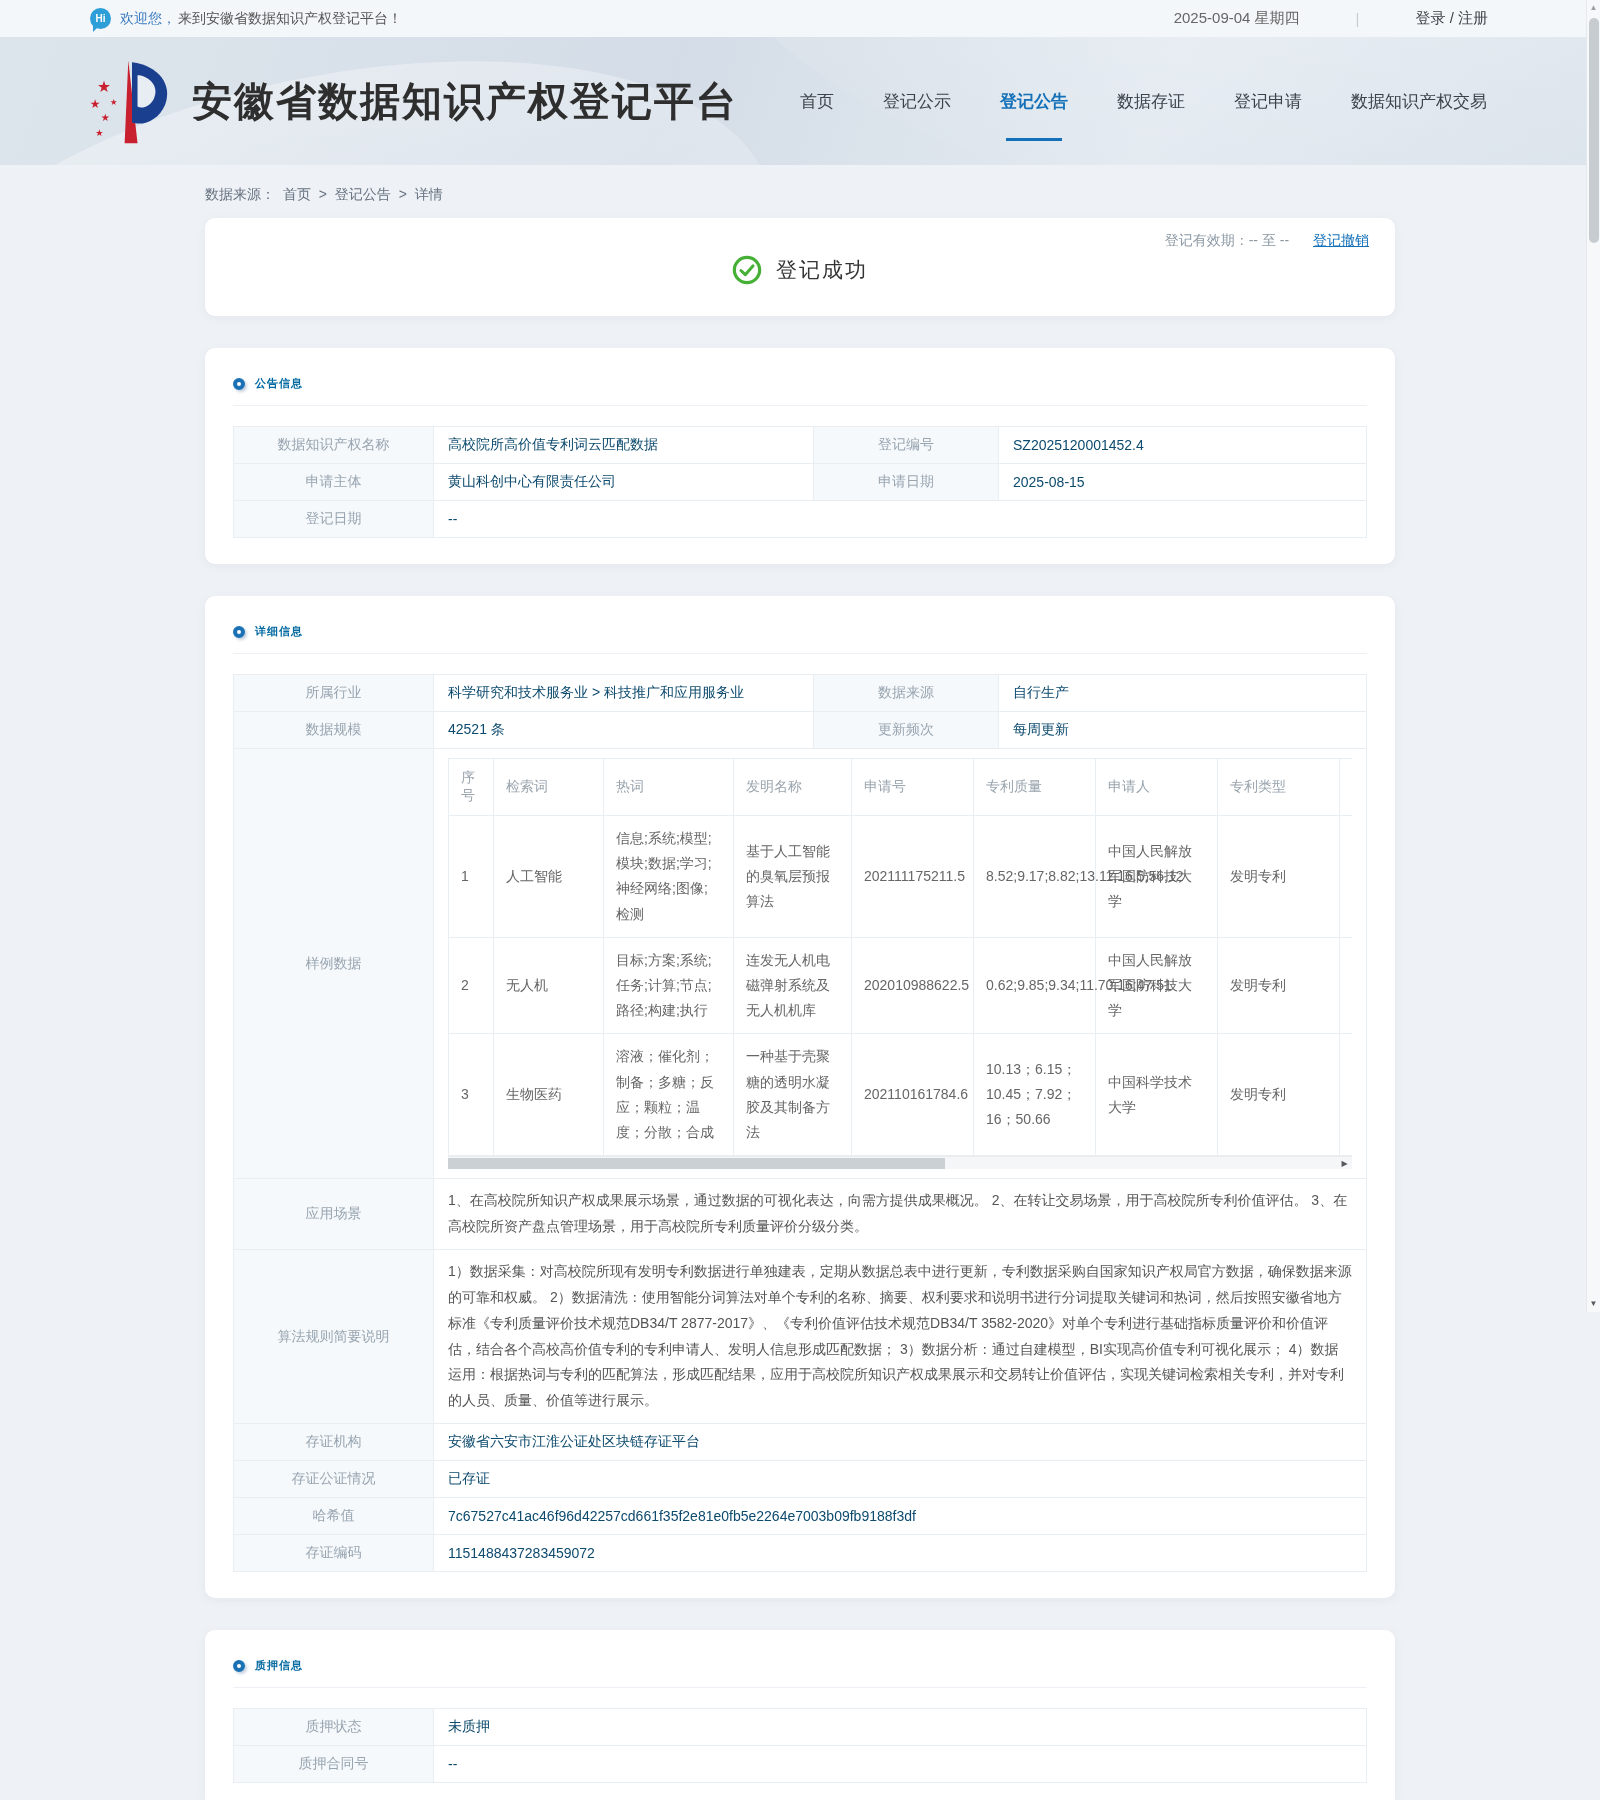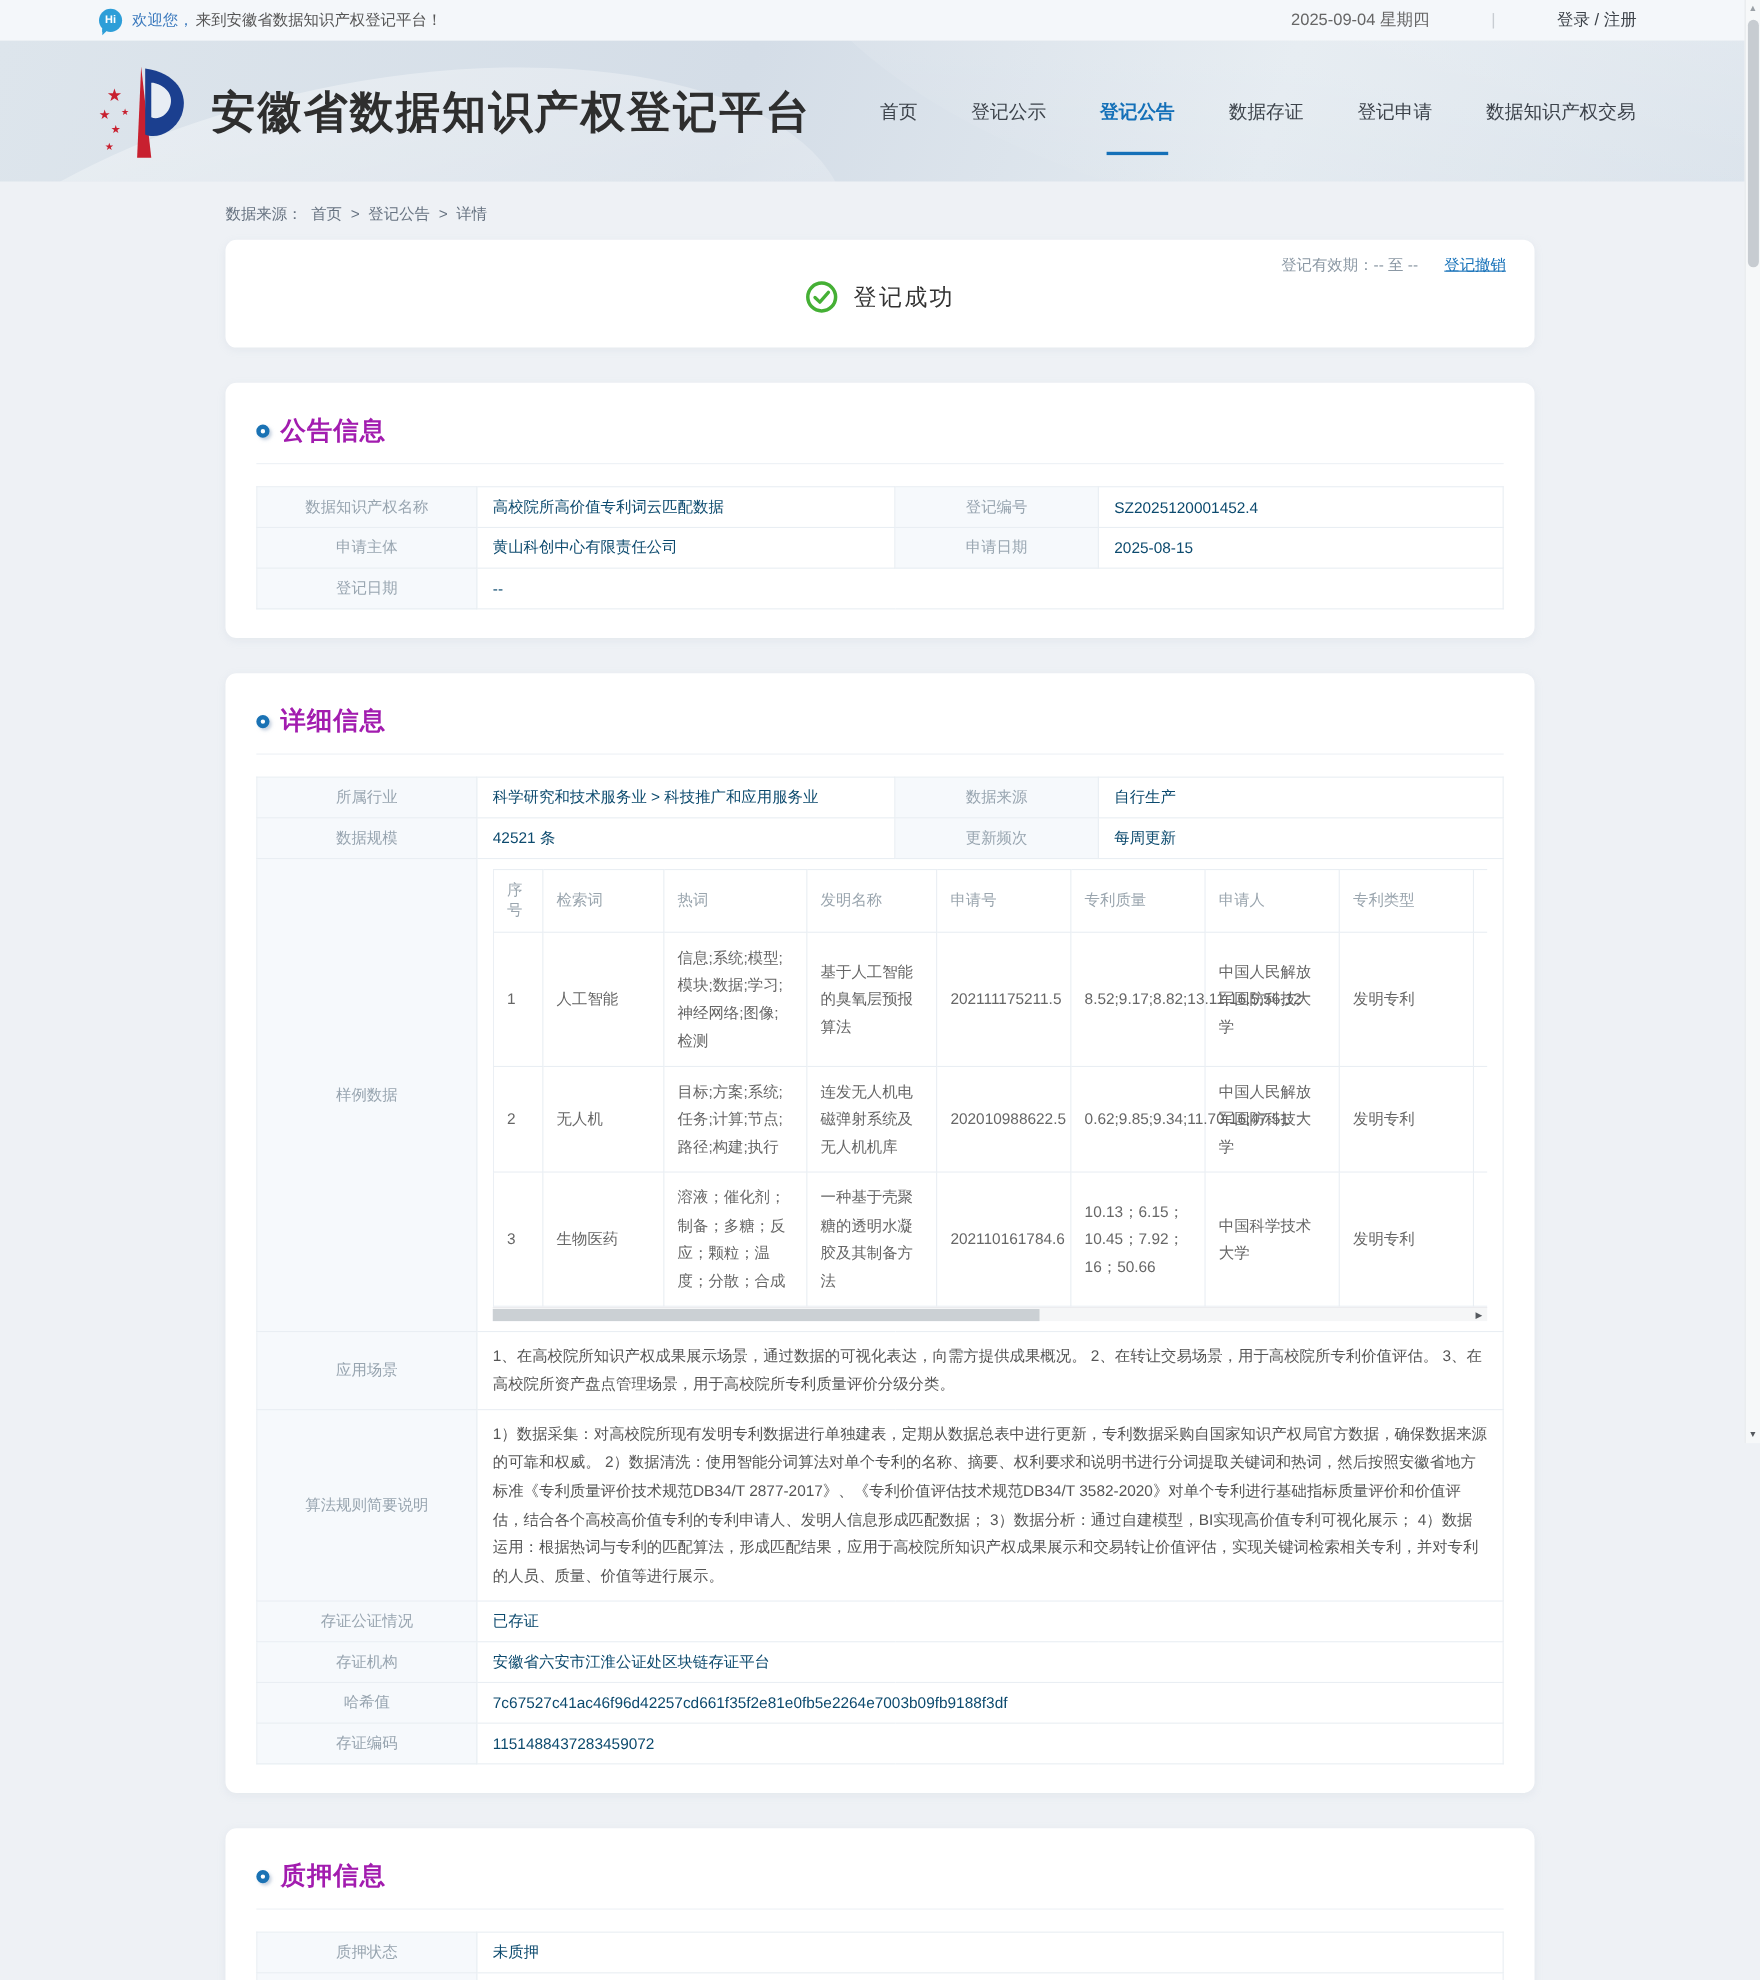--- a/index.html
+++ b/index.html
@@ -77,21 +77,21 @@
   .success-row { display:flex; align-items:center; justify-content:center; gap:14px; margin-top:0px; height:40px;}
   .success-text { font-size:21px; color:#333; letter-spacing:2px; }
   
   .section-card { margin-top:32px; padding:22px 28px 26px; }
   .section-head { display:flex; align-items:center; gap:10px; padding:6px 0 14px; border-bottom:1px solid #edf1f5; margin-bottom:20px; }
   .section-dot {
     width:12px; height:12px; border-radius:50%;
     border:4px solid #1a72b4; background:#fff;
     box-shadow:2px 2px 3px rgba(150,170,195,.55); flex:0 0 auto;
   }
-  .section-title { font-size:23px; font-weight:700; color:#a21caf; letter-spacing:1px; }
+  .section-title { font-size:11px; font-weight:700; color:#0369a1; letter-spacing:1px; }
   
   table.info { width:100%; border-collapse:collapse; font-size:14px; table-layout:fixed;padding-left:27px; }
   table.info td { border:1px solid #e9eef3; padding:9px 14px; height:37px; vertical-align:middle; }
   td.lbl { background:#f6f9fc; color:#98a5b0; text-align:center; }
   td.val { color:#0c4a6e;margin-top:33px; }
   td.val.mono-wrap { word-break:break-all; }
   td.longtext { color:#555; line-height:1.85; padding:12px 16px; }
   td.nopad { padding:0; }
   
   .sample-wrap { width:100%; overflow:hidden; }
@@ -312,26 +312,26 @@
       </tr>
       <tr>
         <td class="lbl">应用场景</td>
         <td class="longtext" colspan="3">1、在高校院所知识产权成果展示场景，通过数据的可视化表达，向需方提供成果概况。 2、在转让交易场景，用于高校院所专利价值评估。 3、在高校院所资产盘点管理场景，用于高校院所专利质量评价分级分类。</td>
       </tr>
       <tr>
         <td class="lbl">算法规则简要说明</td>
         <td class="longtext" colspan="3">1）数据采集：对高校院所现有发明专利数据进行单独建表，定期从数据总表中进行更新，专利数据采购自国家知识产权局官方数据，确保数据来源的可靠和权威。 2）数据清洗：使用智能分词算法对单个专利的名称、摘要、权利要求和说明书进行分词提取关键词和热词，然后按照安徽省地方标准《专利质量评价技术规范DB34/T 2877-2017》、《专利价值评估技术规范DB34/T 3582-2020》对单个专利进行基础指标质量评价和价值评估，结合各个高校高价值专利的专利申请人、发明人信息形成匹配数据； 3）数据分析：通过自建模型，BI实现高价值专利可视化展示； 4）数据运用：根据热词与专利的匹配算法，形成匹配结果，应用于高校院所知识产权成果展示和交易转让价值评估，实现关键词检索相关专利，并对专利的人员、质量、价值等进行展示。</td>
       </tr>
       <tr>
+        <td class="lbl">存证机构</td>
+        <td class="val" colspan="3">安徽省六安市江淮公证处区块链存证平台</td>
+      </tr>
+      <tr>
         <td class="lbl">存证公证情况</td>
         <td class="val" colspan="3">已存证</td>
-      </tr>
-      <tr>
-        <td class="lbl">存证机构</td>
-        <td class="val" colspan="3">安徽省六安市江淮公证处区块链存证平台</td>
       </tr>
       <tr>
         <td class="lbl">哈希值</td>
         <td class="val mono-wrap" colspan="3">7c67527c41ac46f96d42257cd661f35f2e81e0fb5e2264e7003b09fb9188f3df</td>
       </tr>
       <tr>
         <td class="lbl">存证编码</td>
         <td class="val" colspan="3">1151488437283459072</td>
       </tr>
     </tbody>

